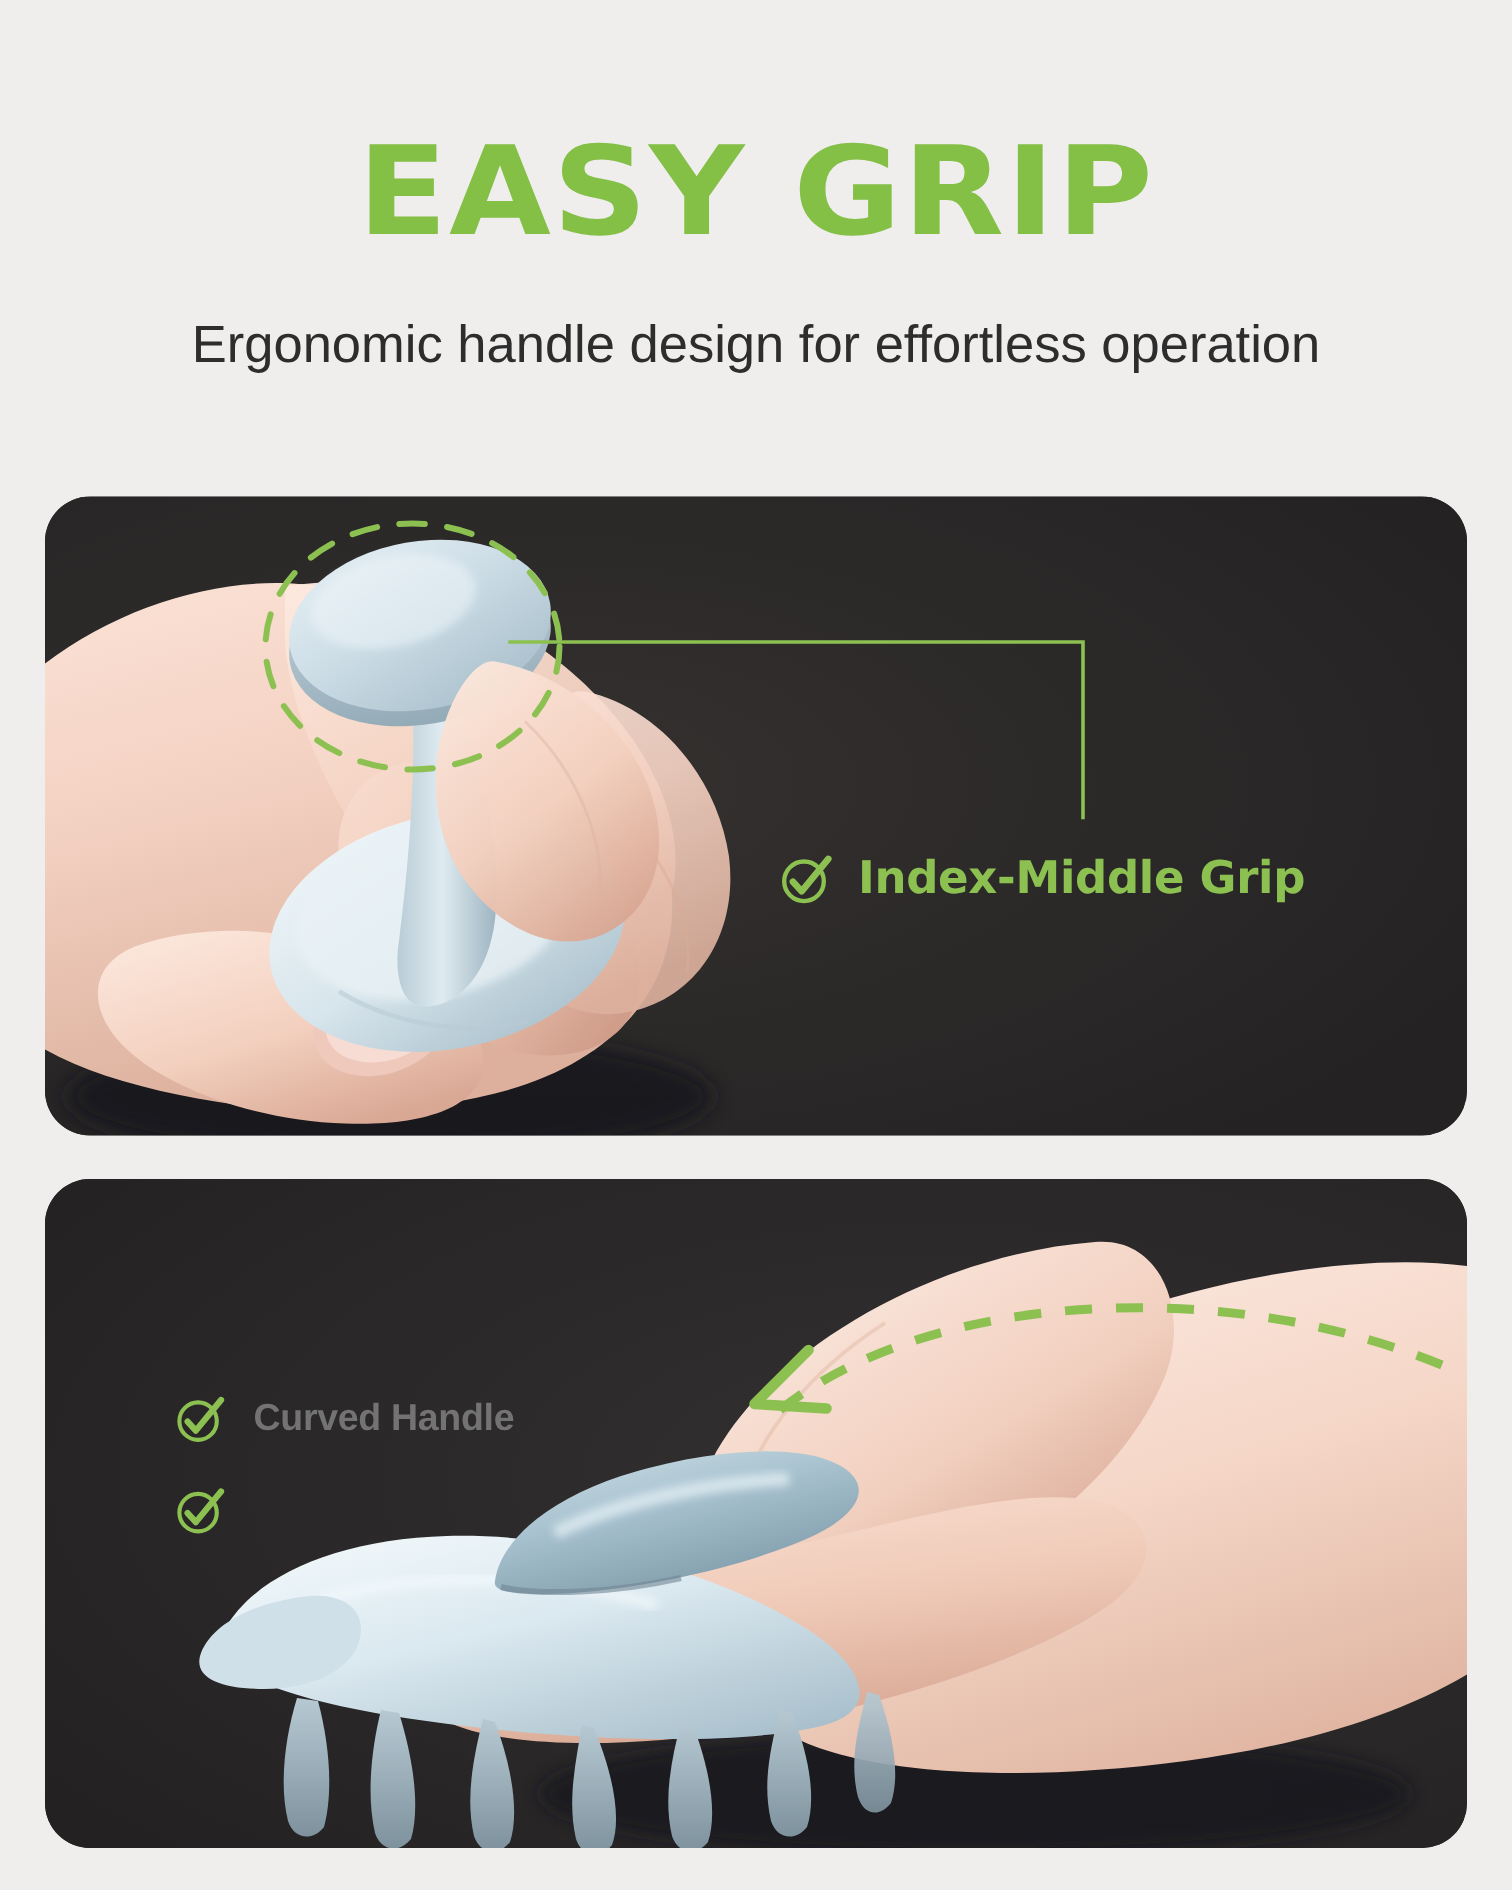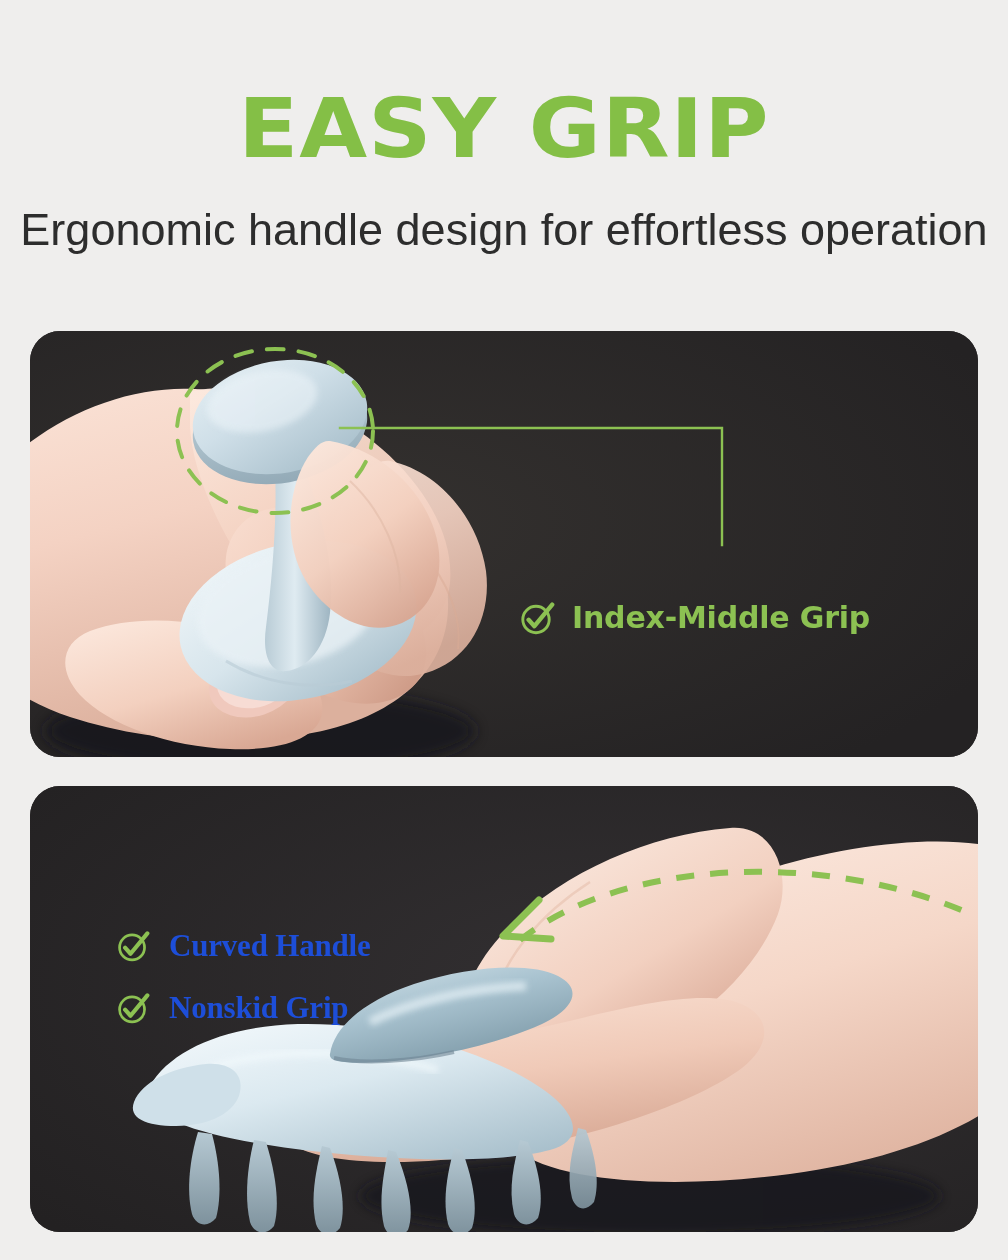--- a/index.html
+++ b/index.html
@@ -41,21 +41,21 @@
   }
   .subhead {
     position: absolute;
     left: 0;
     top: 208px;
     width: 1008px;
     text-align: center;
     color: #2d2d2d;
     font-family: "Liberation Sans", sans-serif;
     font-weight: 400;
-    font-size: 45px;
+    font-size: 35px;
     line-height: 44px;
     white-space: nowrap;
   }
 
   
   .panel {
     position: absolute;
     background: #2a2829;
     border-radius: 30px;
     overflow: hidden;
@@ -93,43 +93,43 @@
   .callout-text {
     color: #8cc152;
     font-family: "DejaVu Sans", sans-serif;
     font-weight: bold;
     font-size: 30px;
     line-height: 34px;
     letter-spacing: -0.2px;
   }
   #callout-index-middle {
     left: 519px;
-    top: 600px;
+    top: 568px;
   }
 
   
   .feature-list {
     position: absolute;
     left: 116px;
     top: 928px;
     display: flex;
     flex-direction: column;
     gap: 27px;
   }
   .feature-item {
     display: flex;
     align-items: center;
     gap: 19px;
     white-space: nowrap;
   }
   .feature-text {
-    color: #1d4ed8;
-    font-family: Liberation Serif, serif;
+    color: #737373;
+    font-family: Liberation Sans, sans-serif;
     font-weight: bold;
-    font-size: 31px;
+    font-size: 25px;
     line-height: 35px;
     letter-spacing: -0.2px;
   }
 
   .check-icon {
     flex: 0 0 auto;
     width: 36px;
     height: 36px;
     display: block;
   }
@@ -368,15 +368,14 @@
       <circle cx="17" cy="19.5" r="13.2" fill="none" stroke="#8cc152" stroke-width="2.9"></circle>
       <path d="M 9.6 19.8 L 15.4 26.2 L 33.2 4.6" fill="none" stroke="#8cc152" stroke-width="4.4" stroke-linecap="round" stroke-linejoin="round"></path>
     </svg>
     <span class="feature-text">Curved Handle</span>
   </div>
   <div class="feature-item">
     <svg class="check-icon small" viewBox="0 0 36 36" xmlns="http://www.w3.org/2000/svg">
       <circle cx="17" cy="19.5" r="13.2" fill="none" stroke="#8cc152" stroke-width="2.9"></circle>
       <path d="M 9.6 19.8 L 15.4 26.2 L 33.2 4.6" fill="none" stroke="#8cc152" stroke-width="4.4" stroke-linecap="round" stroke-linejoin="round"></path>
     </svg>
-    <span class="feature-text">Nonskid Grip</span>
   </div>
 </div>
 
 </body></html>

